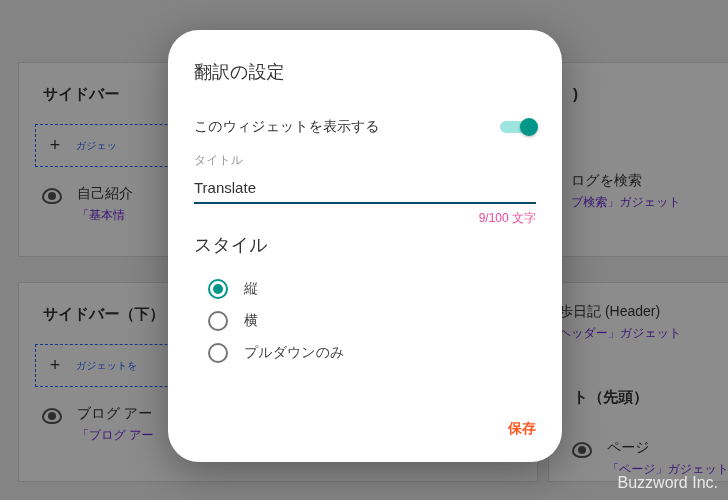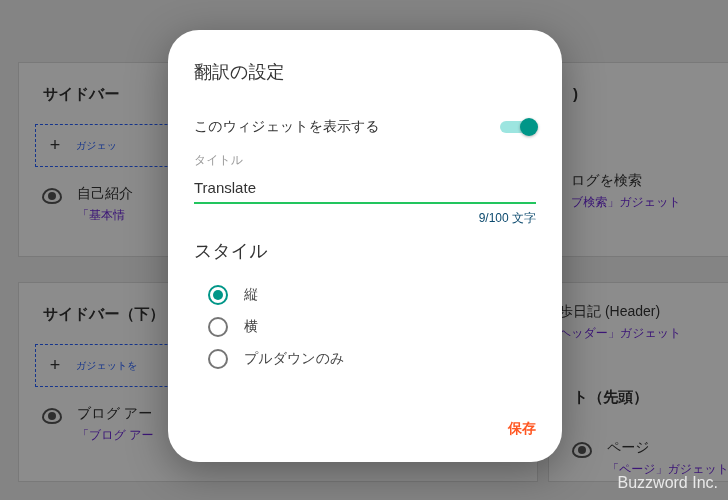--- a/index.html
+++ b/index.html
@@ -24,22 +24,22 @@
 .copyright { position:absolute; right:10px; bottom:8px; font-size:16px; color:#e9e9e9; z-index:5; }
 
 .modal { position:absolute; left:168px; top:30px; width:394px; height:432px; background:#fff; box-shadow:0 10px 40px rgba(0,0,0,0.35); padding:30px 26px 20px; z-index:10;border-radius:31px; }
 .modal h2 { font-size:18px; font-weight:400; color:#333; margin-bottom:34px; }
 .row-toggle { display:flex; justify-content:space-between; align-items:flex-end; margin-bottom:16px; }
 .row-toggle span { font-size:14px; color:#333; }
 .toggle { width:36px; height:18px; position:relative; cursor:pointer; }
 .toggle-track { position:absolute; left:0; top:3px; width:34px; height:12px; background:#4dd0c7; border-radius:10px; opacity:.55; }
 .toggle-thumb { position:absolute; right:-2px; top:0; width:18px; height:18px; background:#009688; border-radius:50%; box-shadow:0 1px 3px rgba(0,0,0,.3); }
 .fld-label { font-size:12px; color:#999; margin-bottom:6px; }
-.fld-input { width:100%; border:none; border-bottom:2px solid #22c55e; font-size:15px; padding:4px 0 6px; outline:none; color:#333; }
-.fld-counter { text-align:right; font-size:12px; color:#0c4a6e; margin-top:6px; margin-bottom:12px; }
+.fld-input { width:100%; border:none; border-bottom:2px solid #0c4a6e; font-size:15px; padding:4px 0 6px; outline:none; color:#333; }
+.fld-counter { text-align:right; font-size:12px; color:#ec4899; margin-top:6px; margin-bottom:6px; }
 .style-label { font-size:18px; color:#333; margin-bottom:16px; }
 .radio-row { display:flex; align-items:center; gap:16px; padding:6px 14px; cursor:pointer; }
 .radio { width:20px; height:20px; border:2px solid #757575; border-radius:50%; position:relative; }
 .radio.sel { border-color:#009688; }
 .radio.sel::after { content:""; position:absolute; left:3px; top:3px; width:10px; height:10px; background:#009688; border-radius:50%; }
 .radio-label { font-size:14px; color:#444; }
 .modal-footer { position:absolute; right:22px; bottom:18px; display:flex; gap:28px; }
 .btn { font-size:14px; cursor:pointer; background:none; border:none; padding:6px 4px; }
 .btn.cancel { color:#555; }
 .btn.save { color:#ff5722; font-weight:700; }

